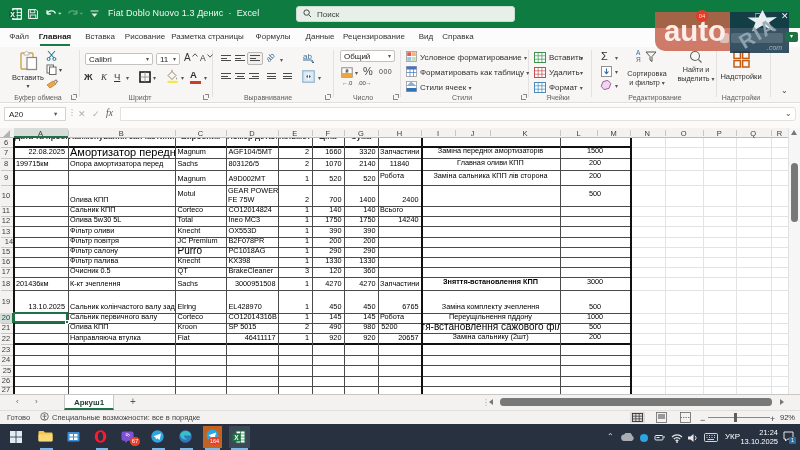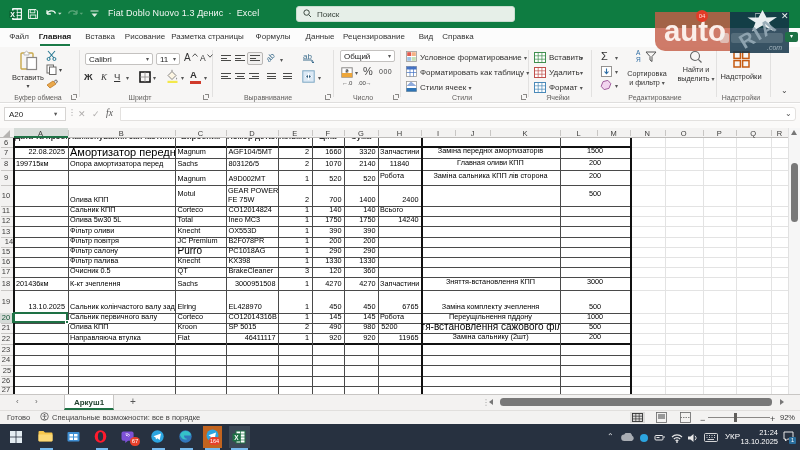--- a/index.html
+++ b/index.html
@@ -505,21 +505,21 @@
 <div style="position:absolute;left:311.5px;top:266.5px;width:32.5px;height:10px;display:flex;align-items:flex-end;justify-content:flex-end;font-size:7.3px;line-height:8.8px;color:#000;white-space:nowrap;overflow:hidden;padding:0 2.5px 1px 2.5px;box-sizing:border-box;">120</div>
 <div style="position:absolute;left:344px;top:266.5px;width:34px;height:10px;display:flex;align-items:flex-end;justify-content:flex-end;font-size:7.3px;line-height:8.8px;color:#000;white-space:nowrap;overflow:hidden;padding:0 2.5px 1px 2.5px;box-sizing:border-box;">360</div>
 <div style="position:absolute;left:13.5px;top:276.5px;width:54px;height:13.5px;display:flex;align-items:flex-end;justify-content:flex-start;font-size:7.3px;line-height:8.8px;color:#000;white-space:nowrap;overflow:hidden;padding:0 2.5px 1px 2.5px;box-sizing:border-box;">201436км</div>
 <div style="position:absolute;left:67.5px;top:276.5px;width:107.5px;height:13.5px;display:flex;align-items:flex-end;justify-content:flex-start;font-size:7.3px;line-height:8.8px;color:#000;white-space:nowrap;overflow:hidden;padding:0 2.5px 1px 2.5px;box-sizing:border-box;">К-кт зчеплення</div>
 <div style="position:absolute;left:175px;top:276.5px;width:51px;height:13.5px;display:flex;align-items:flex-end;justify-content:flex-start;font-size:7.3px;line-height:8.8px;color:#000;white-space:nowrap;overflow:hidden;padding:0 2.5px 1px 2.5px;box-sizing:border-box;">Sachs</div>
 <div style="position:absolute;left:226px;top:276.5px;width:52px;height:13.5px;display:flex;align-items:flex-end;justify-content:flex-end;font-size:7.3px;line-height:8.8px;color:#000;white-space:nowrap;overflow:hidden;padding:0 2.5px 1px 2.5px;box-sizing:border-box;">3000951508</div>
 <div style="position:absolute;left:278px;top:276.5px;width:33.5px;height:13.5px;display:flex;align-items:flex-end;justify-content:flex-end;font-size:7.3px;line-height:8.8px;color:#000;white-space:nowrap;overflow:hidden;padding:0 2.5px 1px 2.5px;box-sizing:border-box;">1</div>
 <div style="position:absolute;left:311.5px;top:276.5px;width:32.5px;height:13.5px;display:flex;align-items:flex-end;justify-content:flex-end;font-size:7.3px;line-height:8.8px;color:#000;white-space:nowrap;overflow:hidden;padding:0 2.5px 1px 2.5px;box-sizing:border-box;">4270</div>
 <div style="position:absolute;left:344px;top:276.5px;width:34px;height:13.5px;display:flex;align-items:flex-end;justify-content:flex-end;font-size:7.3px;line-height:8.8px;color:#000;white-space:nowrap;overflow:hidden;padding:0 2.5px 1px 2.5px;box-sizing:border-box;">4270</div>
 <div style="position:absolute;left:378px;top:276.5px;width:43px;height:13.5px;display:flex;align-items:flex-end;justify-content:flex-start;font-size:7.3px;line-height:8.8px;color:#000;white-space:nowrap;overflow:hidden;padding:0 2.5px 1px 2px;box-sizing:border-box;">Запчастини</div>
-<div style="position:absolute;left:421px;top:276.5px;width:139px;height:13.5px;display:flex;align-items:center;justify-content:center;font-size:7.3px;line-height:8.8px;color:#000;white-space:nowrap;overflow:hidden;padding:0 2.5px 1px 2.5px;box-sizing:border-box;">Зняття-встановлення КПП</div>
+<div style="position:absolute;left:421px;top:276.5px;width:139px;height:13.5px;display:flex;align-items:center;justify-content:center;font-size:7.3px;line-height:8.8px;color:#000;white-space:nowrap;overflow:hidden;padding:0 2.5px 1px 2.5px;box-sizing:border-box;font-weight:bold;">Зняття-встановлення КПП</div>
 <div style="position:absolute;left:560px;top:276.5px;width:70px;height:13.5px;display:flex;align-items:center;justify-content:center;font-size:7.3px;line-height:8.8px;color:#000;white-space:nowrap;overflow:hidden;padding:0 2.5px 1px 2.5px;box-sizing:border-box;">3000</div>
 <div style="position:absolute;left:13.5px;top:290px;width:54px;height:22.5px;display:flex;align-items:flex-end;justify-content:flex-end;font-size:7.3px;line-height:8.8px;color:#000;white-space:nowrap;overflow:hidden;padding:0 2.5px 1px 2.5px;box-sizing:border-box;">13.10.2025</div>
 <div style="position:absolute;left:67.5px;top:290px;width:107.5px;height:22.5px;display:flex;align-items:flex-end;justify-content:flex-start;font-size:7.3px;line-height:8.8px;color:#000;white-space:nowrap;overflow:hidden;padding:0 2.5px 1px 2.5px;box-sizing:border-box;">Сальник колінчастого валу зад</div>
 <div style="position:absolute;left:175px;top:290px;width:51px;height:22.5px;display:flex;align-items:flex-end;justify-content:flex-start;font-size:7.3px;line-height:8.8px;color:#000;white-space:nowrap;overflow:hidden;padding:0 2.5px 1px 2.5px;box-sizing:border-box;">Elring</div>
 <div style="position:absolute;left:226px;top:290px;width:52px;height:22.5px;display:flex;align-items:flex-end;justify-content:flex-start;font-size:7.3px;line-height:8.8px;color:#000;white-space:nowrap;overflow:hidden;padding:0 2.5px 1px 2.5px;box-sizing:border-box;">EL428970</div>
 <div style="position:absolute;left:278px;top:290px;width:33.5px;height:22.5px;display:flex;align-items:flex-end;justify-content:flex-end;font-size:7.3px;line-height:8.8px;color:#000;white-space:nowrap;overflow:hidden;padding:0 2.5px 1px 2.5px;box-sizing:border-box;">1</div>
 <div style="position:absolute;left:311.5px;top:290px;width:32.5px;height:22.5px;display:flex;align-items:flex-end;justify-content:flex-end;font-size:7.3px;line-height:8.8px;color:#000;white-space:nowrap;overflow:hidden;padding:0 2.5px 1px 2.5px;box-sizing:border-box;">450</div>
 <div style="position:absolute;left:344px;top:290px;width:34px;height:22.5px;display:flex;align-items:flex-end;justify-content:flex-end;font-size:7.3px;line-height:8.8px;color:#000;white-space:nowrap;overflow:hidden;padding:0 2.5px 1px 2.5px;box-sizing:border-box;">450</div>
 <div style="position:absolute;left:378px;top:290px;width:43px;height:22.5px;display:flex;align-items:flex-end;justify-content:flex-end;font-size:7.3px;line-height:8.8px;color:#000;white-space:nowrap;overflow:hidden;padding:0 2.5px 1px 2.5px;box-sizing:border-box;">6765</div>
 <div style="position:absolute;left:421px;top:290px;width:139px;height:22.5px;display:flex;align-items:flex-end;justify-content:center;font-size:7.3px;line-height:8.8px;color:#000;white-space:nowrap;overflow:hidden;padding:0 2.5px 1px 2.5px;box-sizing:border-box;">Заміна комплекту зчеплення</div>
@@ -541,21 +541,21 @@
 <div style="position:absolute;left:344px;top:322.5px;width:34px;height:10.5px;display:flex;align-items:flex-end;justify-content:flex-end;font-size:7.3px;line-height:8.8px;color:#000;white-space:nowrap;overflow:hidden;padding:0 2.5px 1px 2.5px;box-sizing:border-box;">980</div>
 <div style="position:absolute;left:378px;top:322.5px;width:22px;height:10.5px;display:flex;align-items:flex-end;justify-content:flex-end;font-size:7.3px;line-height:8.8px;color:#000;white-space:nowrap;overflow:hidden;padding:0 2.5px 1px 2.5px;box-sizing:border-box;">5200</div>
 <div style="position:absolute;left:421px;top:322.5px;width:139px;height:10.5px;display:flex;align-items:center;justify-content:center;font-size:10px;line-height:8.8px;color:#000;white-space:nowrap;overflow:hidden;padding:0 2.5px 1px 2.5px;box-sizing:border-box;">Зняття-встановлення сажового фільтру</div>
 <div style="position:absolute;left:560px;top:322.5px;width:70px;height:10.5px;display:flex;align-items:center;justify-content:center;font-size:7.3px;line-height:8.8px;color:#000;white-space:nowrap;overflow:hidden;padding:0 2.5px 1px 2.5px;box-sizing:border-box;">500</div>
 <div style="position:absolute;left:67.5px;top:333px;width:107.5px;height:10.5px;display:flex;align-items:flex-end;justify-content:flex-start;font-size:7.3px;line-height:8.8px;color:#000;white-space:nowrap;overflow:hidden;padding:0 2.5px 1px 2.5px;box-sizing:border-box;">Направляюча втулка</div>
 <div style="position:absolute;left:175px;top:333px;width:51px;height:10.5px;display:flex;align-items:flex-end;justify-content:flex-start;font-size:7.3px;line-height:8.8px;color:#000;white-space:nowrap;overflow:hidden;padding:0 2.5px 1px 2.5px;box-sizing:border-box;">Fiat</div>
 <div style="position:absolute;left:226px;top:333px;width:52px;height:10.5px;display:flex;align-items:flex-end;justify-content:flex-end;font-size:7.3px;line-height:8.8px;color:#000;white-space:nowrap;overflow:hidden;padding:0 2.5px 1px 2.5px;box-sizing:border-box;">46411117</div>
 <div style="position:absolute;left:278px;top:333px;width:33.5px;height:10.5px;display:flex;align-items:flex-end;justify-content:flex-end;font-size:7.3px;line-height:8.8px;color:#000;white-space:nowrap;overflow:hidden;padding:0 2.5px 1px 2.5px;box-sizing:border-box;">1</div>
 <div style="position:absolute;left:311.5px;top:333px;width:32.5px;height:10.5px;display:flex;align-items:flex-end;justify-content:flex-end;font-size:7.3px;line-height:8.8px;color:#000;white-space:nowrap;overflow:hidden;padding:0 2.5px 1px 2.5px;box-sizing:border-box;">920</div>
 <div style="position:absolute;left:344px;top:333px;width:34px;height:10.5px;display:flex;align-items:flex-end;justify-content:flex-end;font-size:7.3px;line-height:8.8px;color:#000;white-space:nowrap;overflow:hidden;padding:0 2.5px 1px 2.5px;box-sizing:border-box;">920</div>
-<div style="position:absolute;left:378px;top:333px;width:43px;height:10.5px;display:flex;align-items:flex-end;justify-content:flex-end;font-size:7.3px;line-height:8.8px;color:#000;white-space:nowrap;overflow:hidden;padding:0 2.5px 1px 2.5px;box-sizing:border-box;">11965</div>
+<div style="position:absolute;left:378px;top:333px;width:43px;height:10.5px;display:flex;align-items:flex-end;justify-content:flex-end;font-size:7.3px;line-height:8.8px;color:#000;white-space:nowrap;overflow:hidden;padding:0 2.5px 1px 2.5px;box-sizing:border-box;">20657</div>
 <div style="position:absolute;left:421px;top:333px;width:139px;height:10.5px;display:flex;align-items:center;justify-content:center;font-size:7.3px;line-height:8.8px;color:#000;white-space:nowrap;overflow:hidden;padding:0 2.5px 1px 2.5px;box-sizing:border-box;">Заміна сальнику (2шт)</div>
 <div style="position:absolute;left:560px;top:333px;width:70px;height:10.5px;display:flex;align-items:center;justify-content:center;font-size:7.3px;line-height:8.8px;color:#000;white-space:nowrap;overflow:hidden;padding:0 2.5px 1px 2.5px;box-sizing:border-box;">200</div>
 <div class="abs" style="left:13px;top:311.5px;width:54.5px;height:11px;border:2px solid #1e7145;background:#fff;"></div>
 <div class="abs" style="left:64.5px;top:320px;width:4px;height:4px;background:#1e7145;border:1px solid #fff;"></div>
 <div class="abs" style="left:788px;top:128px;width:12px;height:265.5px;background:#f6f6f6;border-left:1px solid #e1e1e1;"></div>
 <div class="abs" style="left:791px;top:130px;width:0;height:0;border-left:3.5px solid transparent;border-right:3.5px solid transparent;border-bottom:5px solid #777;"></div>
 <div class="abs" style="left:790.5px;top:163px;width:7px;height:59px;background:#787878;border-radius:3.5px;"></div>
 <div class="abs" style="left:0;top:393.5px;width:800px;height:16.5px;background:#f3f2f1;border-top:1px solid #c8c6c4;"></div>
 <div class="abs" style="left:16px;top:397px;font-size:8px;color:#666;">‹</div>
 <div class="abs" style="left:35px;top:397px;font-size:8px;color:#666;">›</div>

